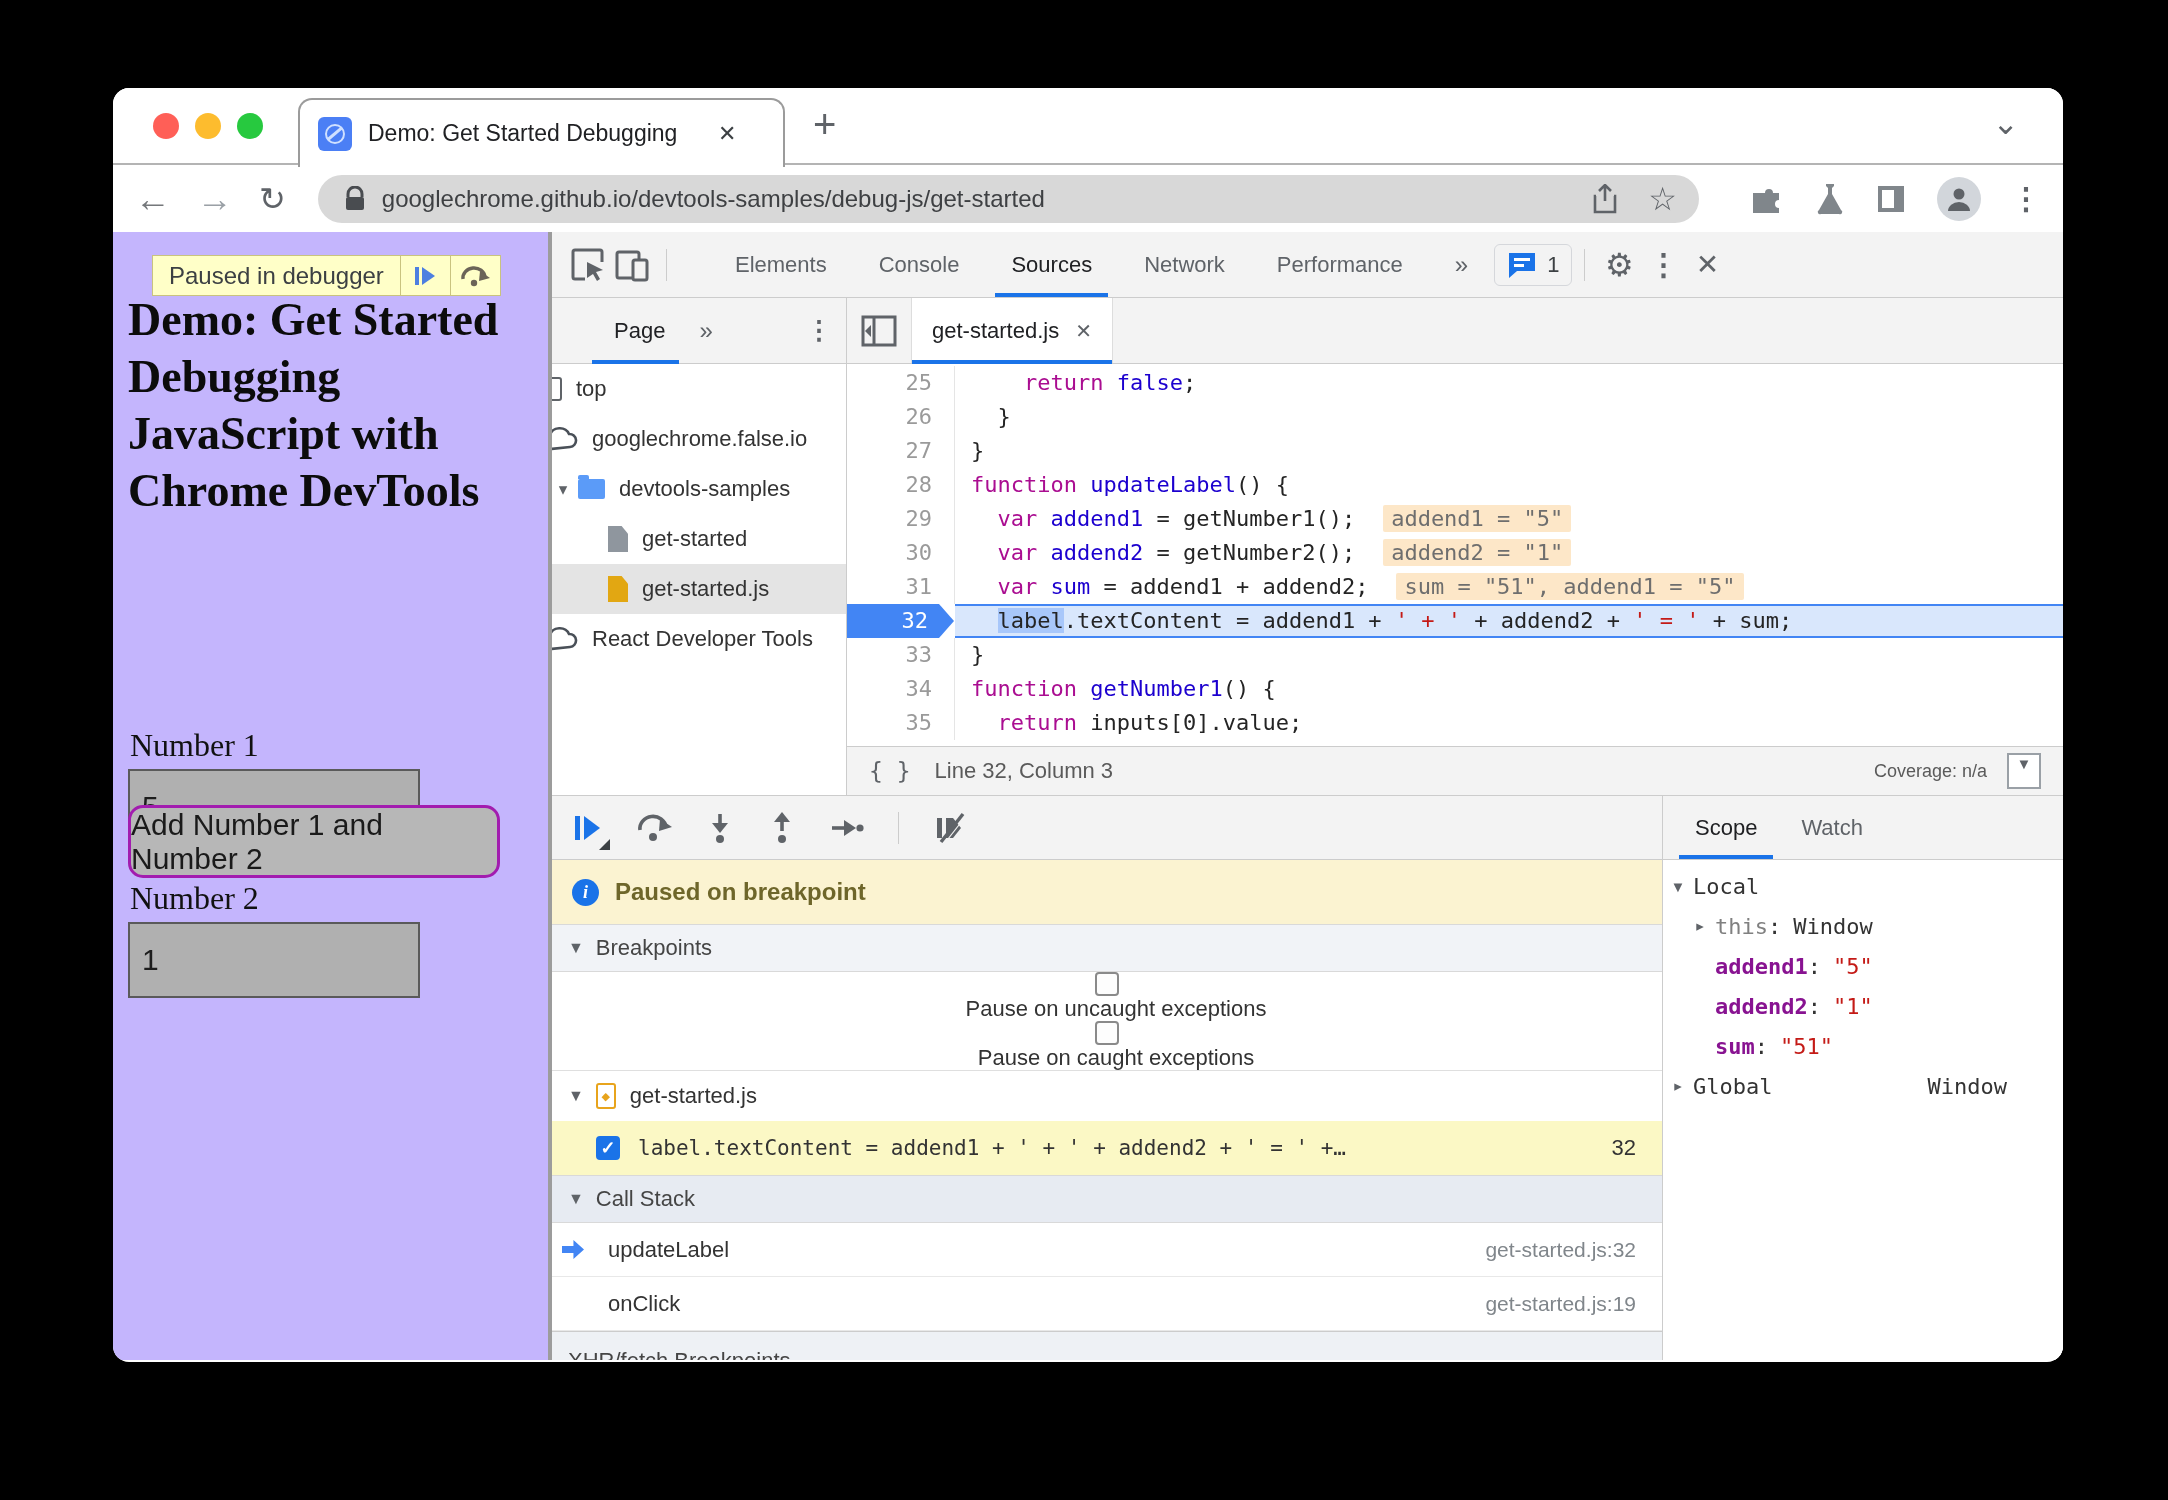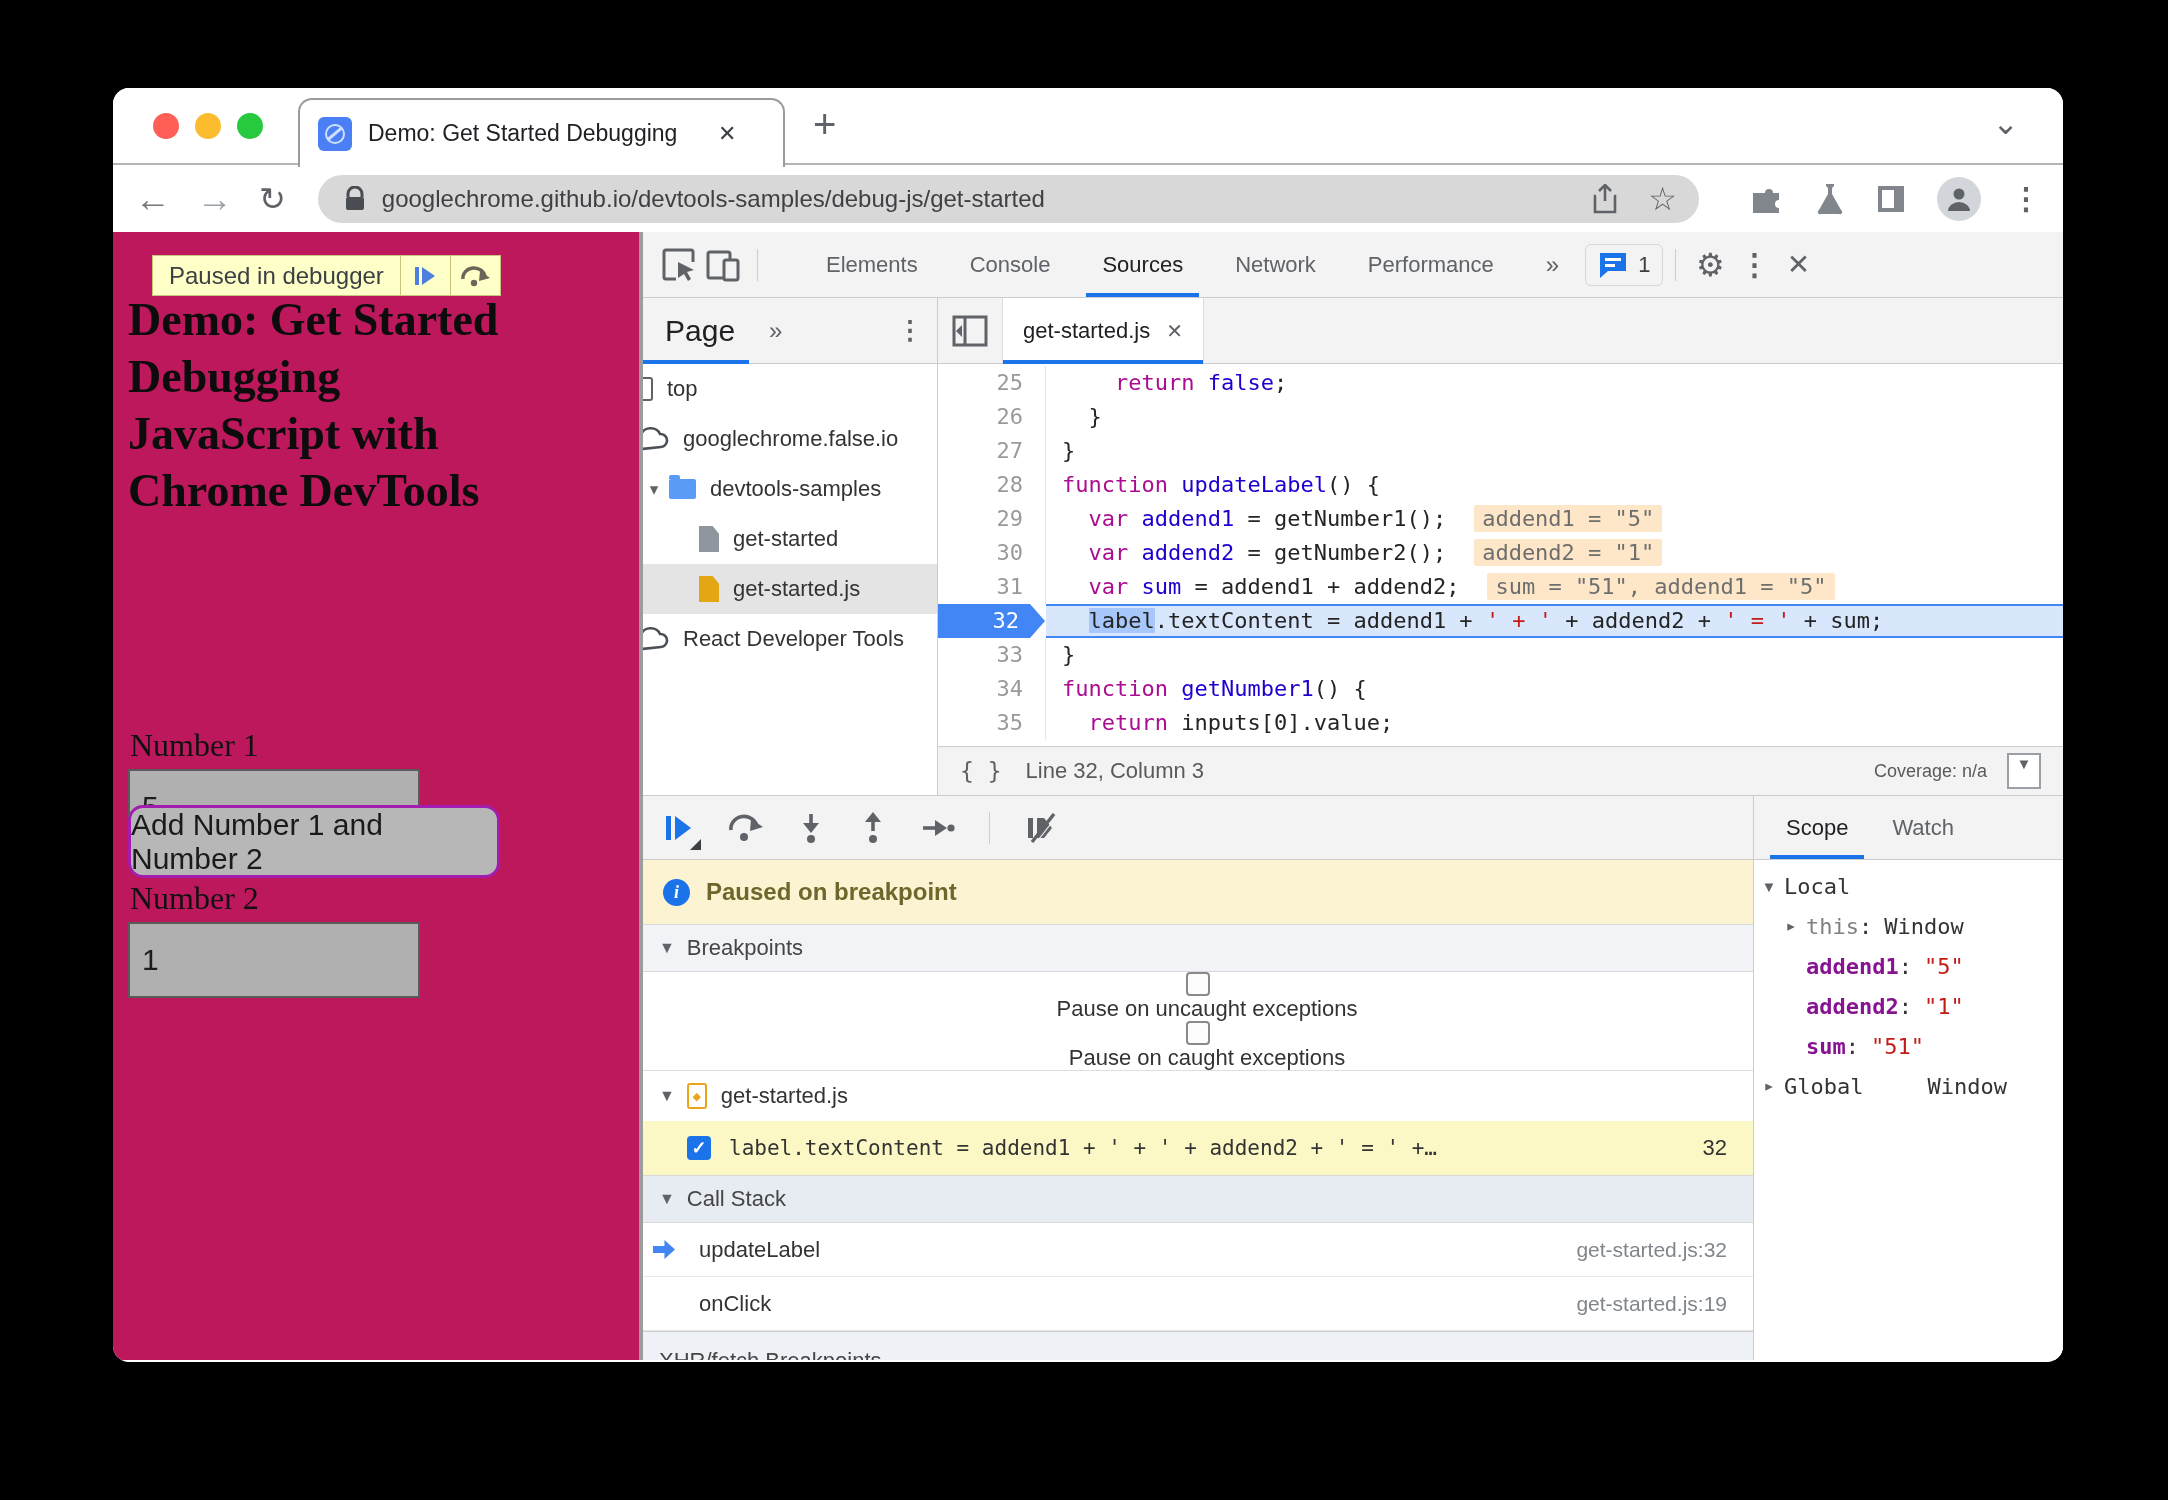--- a/index.html
+++ b/index.html
@@ -27,21 +27,21 @@
   .nav-ic.reload{font-size:32px;color:#5f6368;}
   .urlbar{flex:1;height:48px;background:#d8d8d8;border-radius:24px;display:flex;align-items:center;margin:0 24px 0 6px;padding:0 22px 0 26px;min-width:0;}
   .url-text{font-size:24px;color:#3e4043;margin-left:16px;white-space:nowrap;overflow:hidden;flex:1;}
   .pill-ic{margin-left:30px;color:#5f6368;flex:0 0 auto;display:flex;align-items:center;}
   .right-ic{margin-left:30px;color:#80868b;display:flex;align-items:center;flex:0 0 auto;}
   .avatar{width:44px;height:44px;border-radius:50%;background:#d2d6db;display:flex;align-items:center;justify-content:center;}
   .dots3{font-size:30px;color:#5f6368;font-weight:bold;letter-spacing:0;}
 
   
   .content{display:flex;height:1128px;}
-  .page-pane{width:526px;background:#be185d;position:relative;overflow:hidden;flex:0 0 auto;}
+  .page-pane{width:435px;background:#c4b5fd;position:relative;overflow:hidden;flex:0 0 auto;}
   .split-div{width:4px;background:#9c9c9c;flex:0 0 auto;}
   .devtools{flex:1;background:#fff;display:flex;flex-direction:column;min-width:0;}
 
   
   .paused-banner{position:absolute;left:39px;top:23px;height:41px;background:#ffffc8;border:1px solid #c9c37f;display:flex;align-items:stretch;z-index:3;}
   .pb-label{font-size:24px;color:#3c4043;display:flex;align-items:center;padding:0 16px;}
   .pb-cell{display:flex;align-items:center;justify-content:center;width:50px;border-left:1px solid #c9c37f;}
   .page-heading{position:absolute;left:15px;top:28px;font-family:"Liberation Serif",serif;font-weight:700;font-size:46px;line-height:57px;color:#0c0c0c;white-space:pre-line;z-index:1;}
   .fld-label{position:absolute;left:17px;font-family:"Liberation Serif",serif;font-size:32px;color:#111;}
   .fld-input{position:absolute;left:15px;width:292px;height:76px;border:2px solid #5a5a5a;background:#b0b0b0;font-size:30px;color:#1d1d1d;display:flex;align-items:center;padding-left:12px;}
@@ -60,21 +60,21 @@
   .issues-count{font-size:22px;color:#3c4043;}
   .gear{font-size:32px;color:#5f6368;}
   .dt-x{font-size:28px;color:#5f6368;}
 
   
   .dt-main{flex:1;display:flex;flex-direction:column;min-height:0;}
   .row-a{height:497px;display:flex;flex:0 0 auto;min-width:0;}
   .navigator{width:294px;flex:0 0 auto;overflow:hidden;display:flex;flex-direction:column;}
   .col-div{width:1px;background:#ccc;flex:0 0 auto;}
   .nav-header{height:66px;background:#f3f3f3;border-bottom:1px solid #ccc;display:flex;align-items:center;padding:0 14px;position:relative;flex:0 0 auto;}
-  .nav-tab{font-size:30px;color:#202124;position:relative;height:100%;display:flex;align-items:center;padding:0 8px;}
+  .nav-tab{font-size:22px;color:#202124;position:relative;height:100%;display:flex;align-items:center;padding:0 8px;margin-left:40px;}
   .nav-tab:after{content:"";position:absolute;left:-14px;right:-6px;bottom:-1px;height:4px;background:#1a73e8;}
   .nav-more{font-size:24px;color:#5f6368;margin-left:26px;}
   .nav-dots{margin-left:auto;font-size:26px;color:#5f6368;font-weight:bold;}
   .tree{flex:1;background:#fff;overflow:hidden;}
   .tree-row{height:50px;display:flex;align-items:center;font-size:22px;color:#333;white-space:nowrap;position:relative;}
   .tree-row.selected{background:#e4e4e4;}
   .tr-arrow{width:22px;font-size:17px;color:#5f6368;text-align:center;flex:0 0 auto;}
   .tr-label{margin-left:14px;overflow:hidden;}
   .ic-frame{width:18px;height:24px;border:2.5px solid #5f6368;border-radius:3px;margin-left:-8px;flex:0 0 auto;}
   .ic-cloud{margin-left:-10px;flex:0 0 auto;display:flex;}

